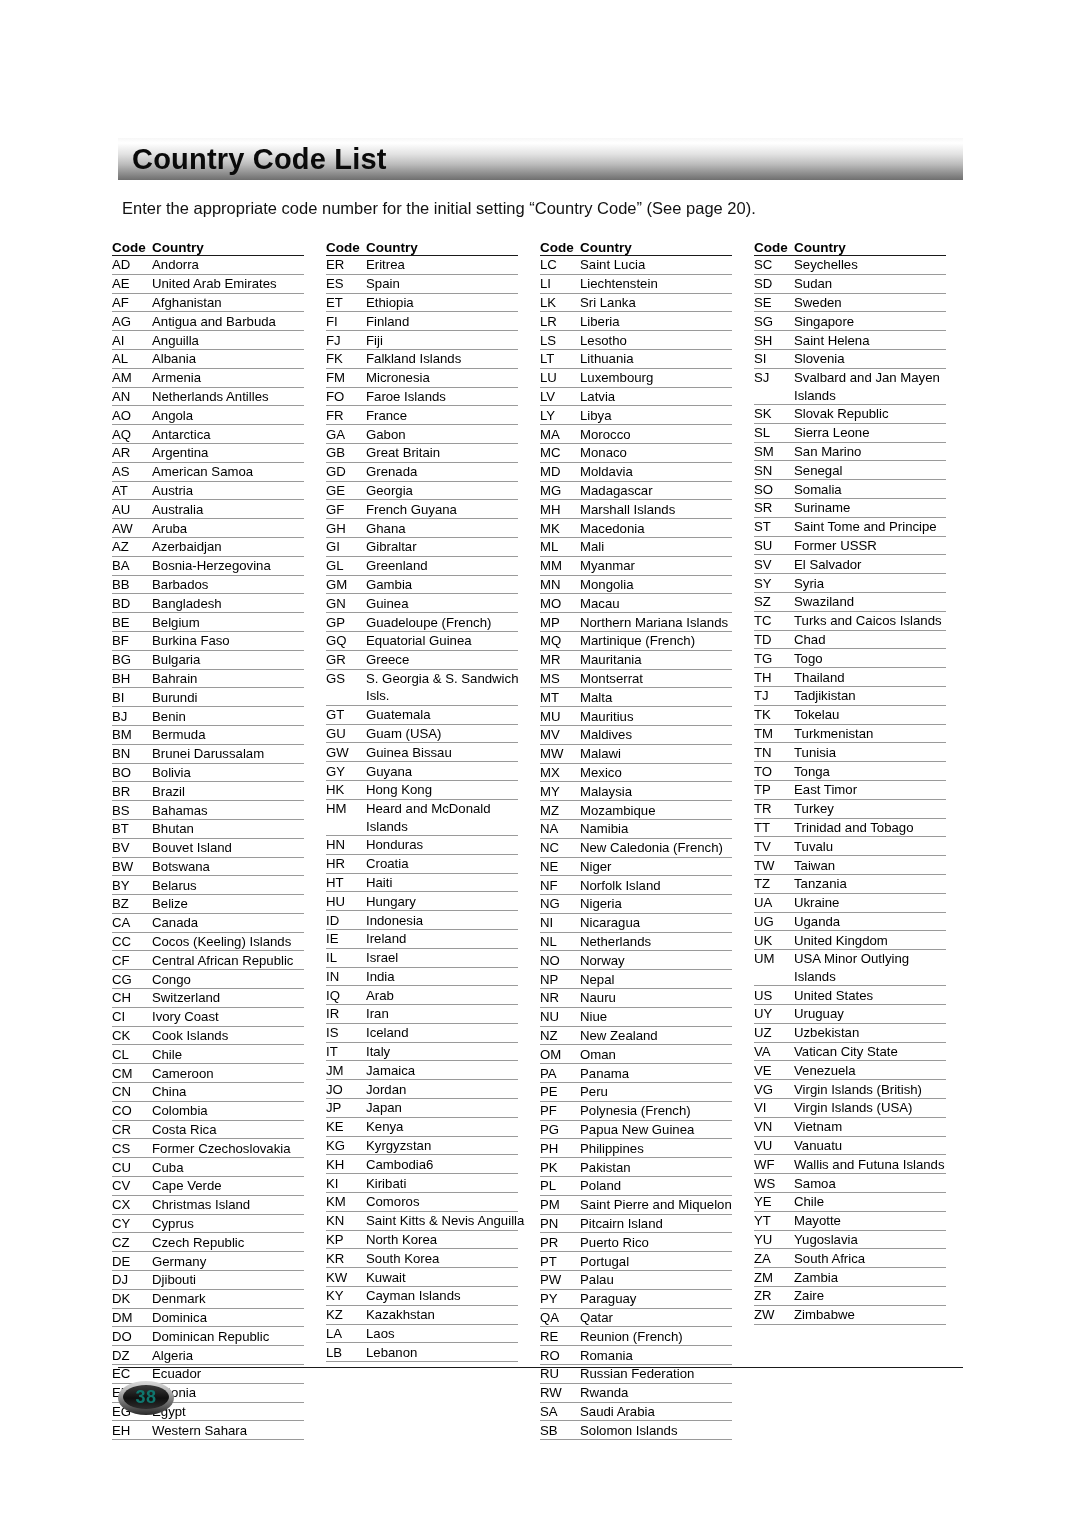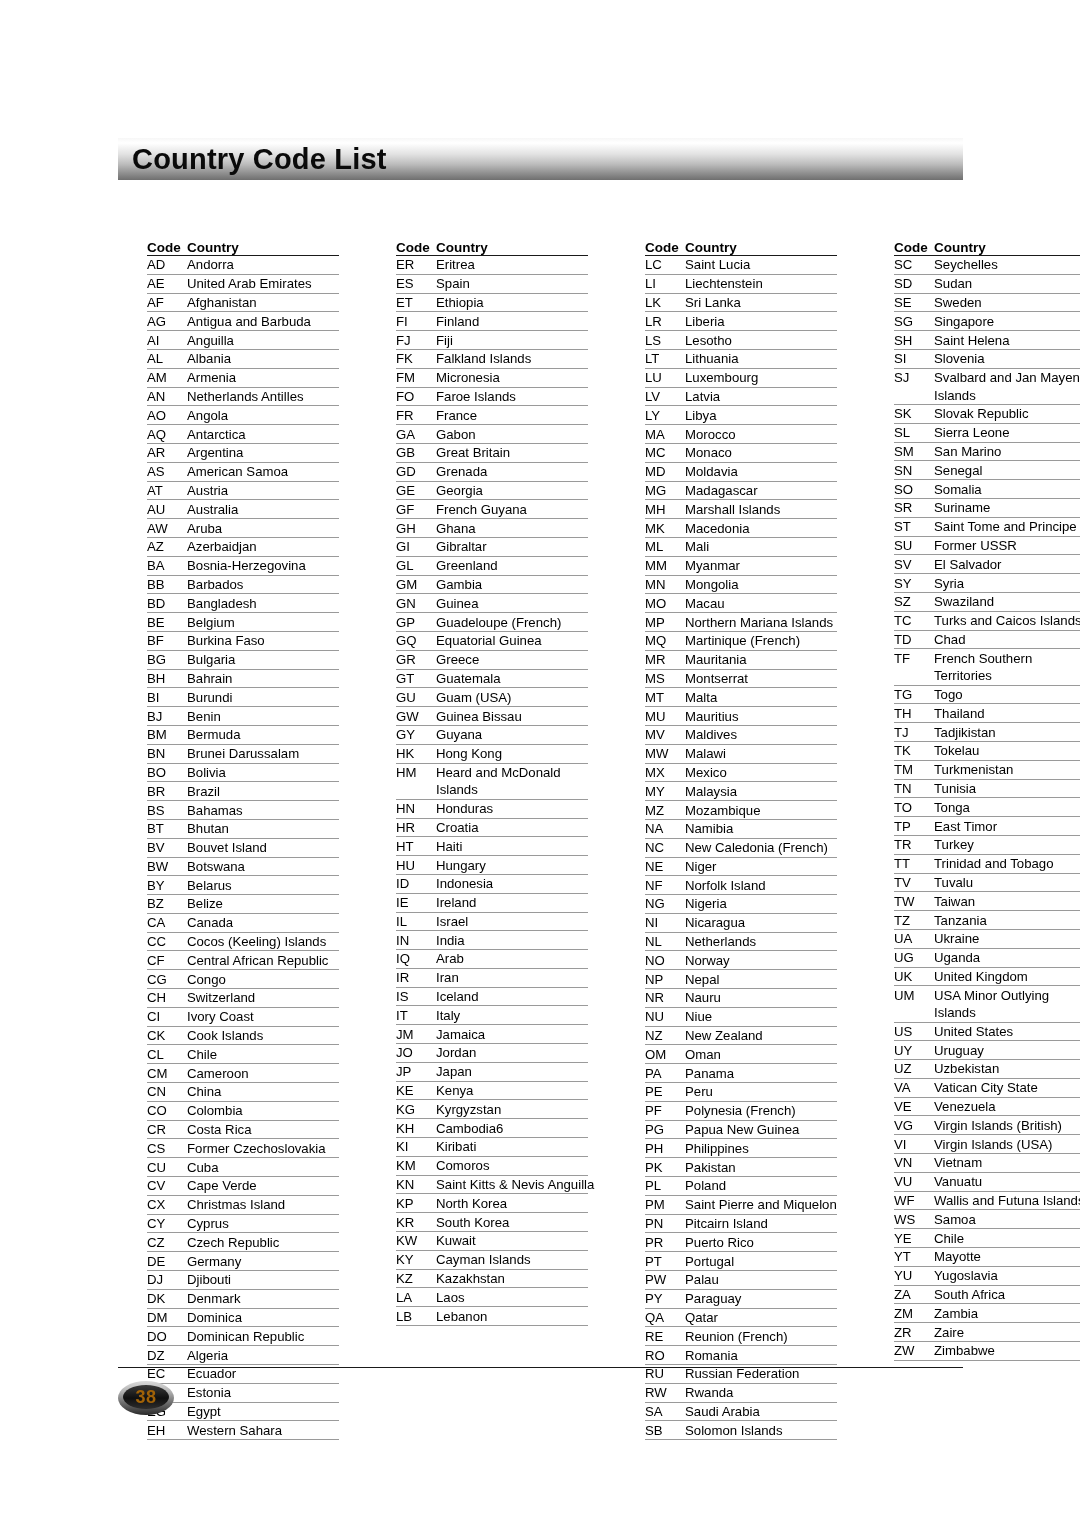--- a/index.html
+++ b/index.html
@@ -67,21 +67,20 @@
     position: absolute;
     left: 112px;
     top: 236px;
     width: 856px;
     display: flex;
     gap: 0px;
   }
   .col {
     width: 214px;
     flex: 0 0 214px;
-    margin-left: 35px;
   }
   .col-inner {
     width: 192px;
   }
 
   .hdr {
     display: flex;
     align-items: flex-end;
     height: 19px;
     border-bottom: 1.6px solid #1a1a1a;
@@ -145,34 +144,35 @@
   }
   .badge-num {
     position: absolute;
     left: 0; top: 0;
     width: 56px; height: 34px;
     display: flex;
     align-items: center;
     justify-content: center;
     font-size: 18px;
     font-weight: bold;
-    color: #a16207;
+    color: #0f766e;
     letter-spacing: 0.5px;
     padding-bottom: 2px;
     box-sizing: border-box;
   }
 </style>
 </head>
 <body>
 
 <div class="page">
 
   <div class="title-bar"></div>
   <div class="title-text">Country Code List</div>
 
+  <div class="intro">Enter the appropriate code number for the initial setting “Country Code” (See page 20).</div>
 
   <div class="columns">
       <div class="col">
         <div class="col-inner">
           <div class="hdr">
             <div class="c-code">Code</div>
             <div class="c-name">Country</div>
           </div>
           <div class="row">
             <div class="c-code">AD</div>
@@ -685,20 +685,27 @@
             <div class="c-name">
               <span class="ln">Equatorial Guinea</span>
             </div>
           </div>
           <div class="row">
             <div class="c-code">GR</div>
             <div class="c-name">
               <span class="ln">Greece</span>
             </div>
           </div>
+          <div class="row tall">
+            <div class="c-code">GS</div>
+            <div class="c-name">
+              <span class="ln">S. Georgia &amp; S. Sandwich</span>
+              <span class="ln">Isls.</span>
+            </div>
+          </div>
           <div class="row">
             <div class="c-code">GT</div>
             <div class="c-name">
               <span class="ln">Guatemala</span>
             </div>
           </div>
           <div class="row">
             <div class="c-code">GU</div>
             <div class="c-name">
               <span class="ln">Guam (USA)</span>
@@ -1403,27 +1410,20 @@
           <div class="row">
             <div class="c-code">TC</div>
             <div class="c-name">
               <span class="ln">Turks and Caicos Islands</span>
             </div>
           </div>
           <div class="row">
             <div class="c-code">TD</div>
             <div class="c-name">
               <span class="ln">Chad</span>
-            </div>
-          </div>
-          <div class="row tall">
-            <div class="c-code">TF</div>
-            <div class="c-name">
-              <span class="ln">French Southern</span>
-              <span class="ln">Territories</span>
             </div>
           </div>
           <div class="row">
             <div class="c-code">TG</div>
             <div class="c-name">
               <span class="ln">Togo</span>
             </div>
           </div>
           <div class="row">
             <div class="c-code">TH</div>

